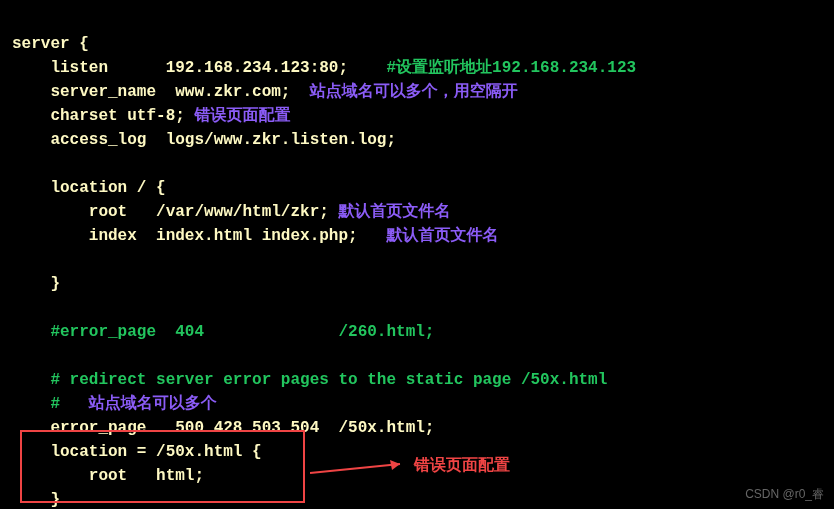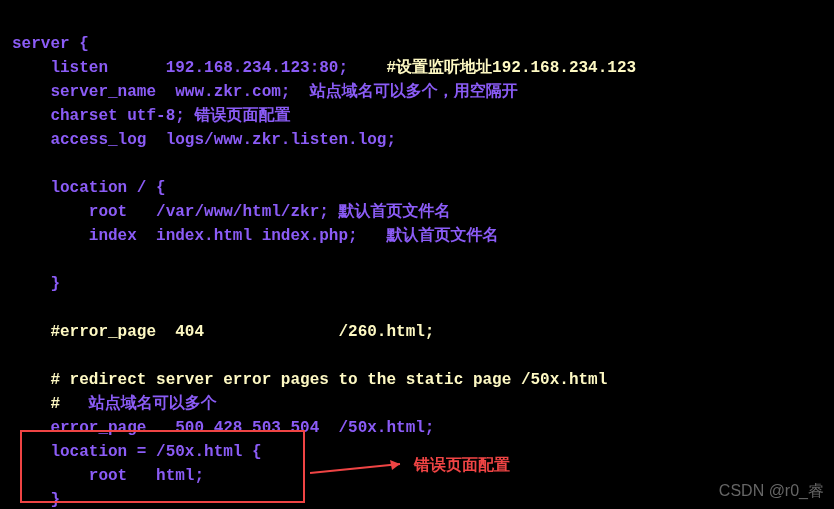--- a/index.html
+++ b/index.html
@@ -9,22 +9,22 @@
       font-size: 16px;
       line-height: 1.5;
       color: #fff;
       width: 834px;
       height: 509px;
       padding: 8px 12px;
       position: relative;
       overflow: hidden;
     }
     .code { white-space: pre; font-weight: bold; }
-    .w { color: #8b5cf6; }
-    .blue { color: #fef9c3; }
+    .w { color: #fef9c3; }
+    .blue { color: #22c55e; }
     .red { color: #8b5cf6; }
     .box {
       position: absolute;
       border: 2px solid #ef4444;
       left: 20px;
       top: 430px;
       width: 285px;
       height: 73px;
       pointer-events: none;
     }
@@ -40,21 +40,21 @@
       top: 454px;
       color: #ef4444;
       font-weight: bold;
       text-align: center;
     }
     .watermark {
       position: absolute;
       right: 10px;
       bottom: 6px;
       color: #666;
-      font-size: 16px;
+      font-size: 12px;
       font-family: sans-serif;
     }
   </style>
 </head>
 <body>
 
 <div class="code">
 <span class="w">server {</span>
 <span class="w">    listen      192.168.234.123:80;</span><span class="blue">    #设置监听地址192.168.234.123</span>
 <span class="w">    server_name  www.zkr.com;</span><span class="red">  站点域名可以多个，用空隔开</span>

